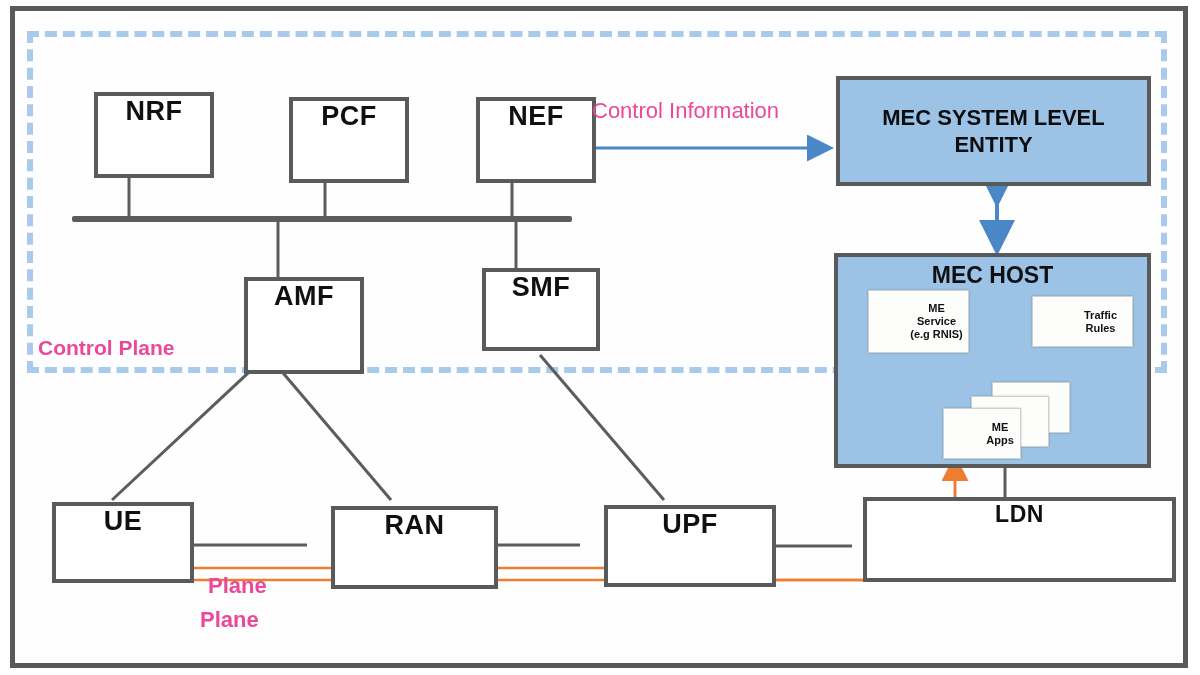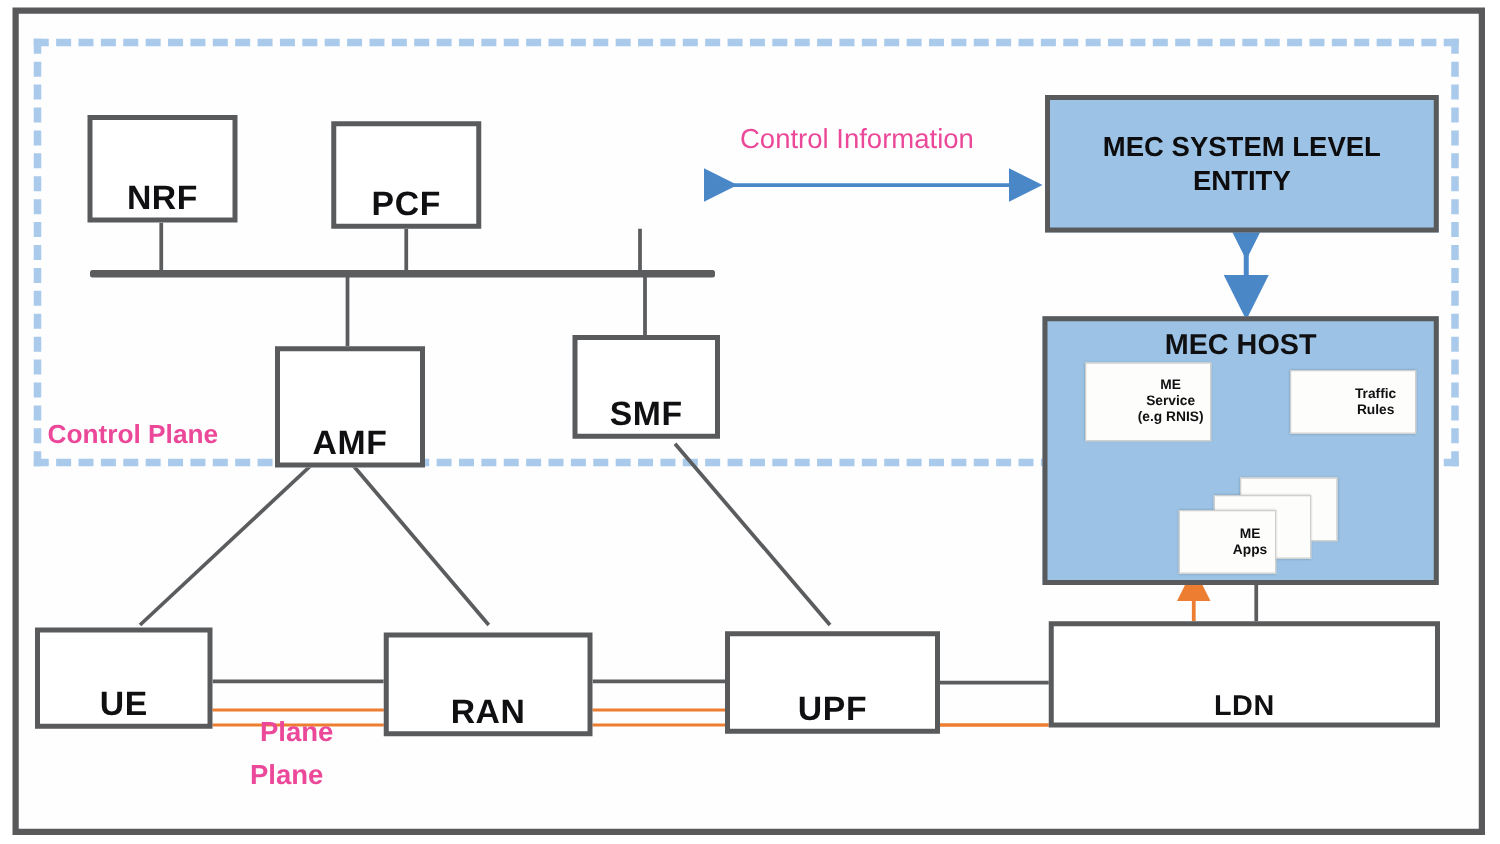--- a/index.html
+++ b/index.html
@@ -9,22 +9,22 @@
   
   .outer-frame{position:absolute;left:10px;top:6px;width:1178px;height:662px;
       border:5px solid #59595b;box-sizing:border-box;background:#fefeff;}
 
   
   .cp-dash{position:absolute;left:27px;top:31px;width:1140px;height:342px;
       box-sizing:border-box;border:6px dashed #a9caea;background:transparent;}
 
   
   .node{position:absolute;box-sizing:border-box;background:#ffffff;
-      border:4px solid #595a5c;display:flex;align-items:flex-end;justify-content:center;
-      color:#101012;font-weight:bold;letter-spacing:.5px;}
+      border:4px solid #595a5c;display:flex;align-items:flex-start;justify-content:center;
+      color:#101012;font-weight:bold;letter-spacing:.5px;margin-left:24px;}
   .node span{display:block;text-align:center;}
 
   
   .mec{position:absolute;box-sizing:border-box;background:#9cc3e5;
       border:4px solid #595a5c;color:#0d0d0f;}
 
   .mec-title{position:absolute;left:0;right:0;text-align:center;font-weight:bold;color:#101012;}
 
   
   .card{position:absolute;box-sizing:border-box;background:#fdfdfb;
@@ -100,20 +100,23 @@
   <div class="bus" style="left:72px;top:216px;width:500px;height:6px;"></div>
 
   <div class="node" style="left:70px;top:92px;width:120px;height:86px;font-size:27px;">
     <span>NRF</span>
   </div>
 
   <div class="node" style="left:265px;top:97px;width:120px;height:86px;font-size:27px;">
     <span>PCF</span>
   </div>
 
+  <div class="node" style="left:452px;top:97px;width:120px;height:86px;font-size:27px;">
+    <span>NEF</span>
+  </div>
 
   <div class="node" style="left:220px;top:277px;width:120px;height:97px;font-size:27px;">
     <span>AMF</span>
   </div>
 
   <div class="node" style="left:458px;top:268px;width:118px;height:83px;font-size:27px;">
     <span>SMF</span>
   </div>
 
   <div class="node" style="left:28px;top:502px;width:142px;height:81px;font-size:27px;">

